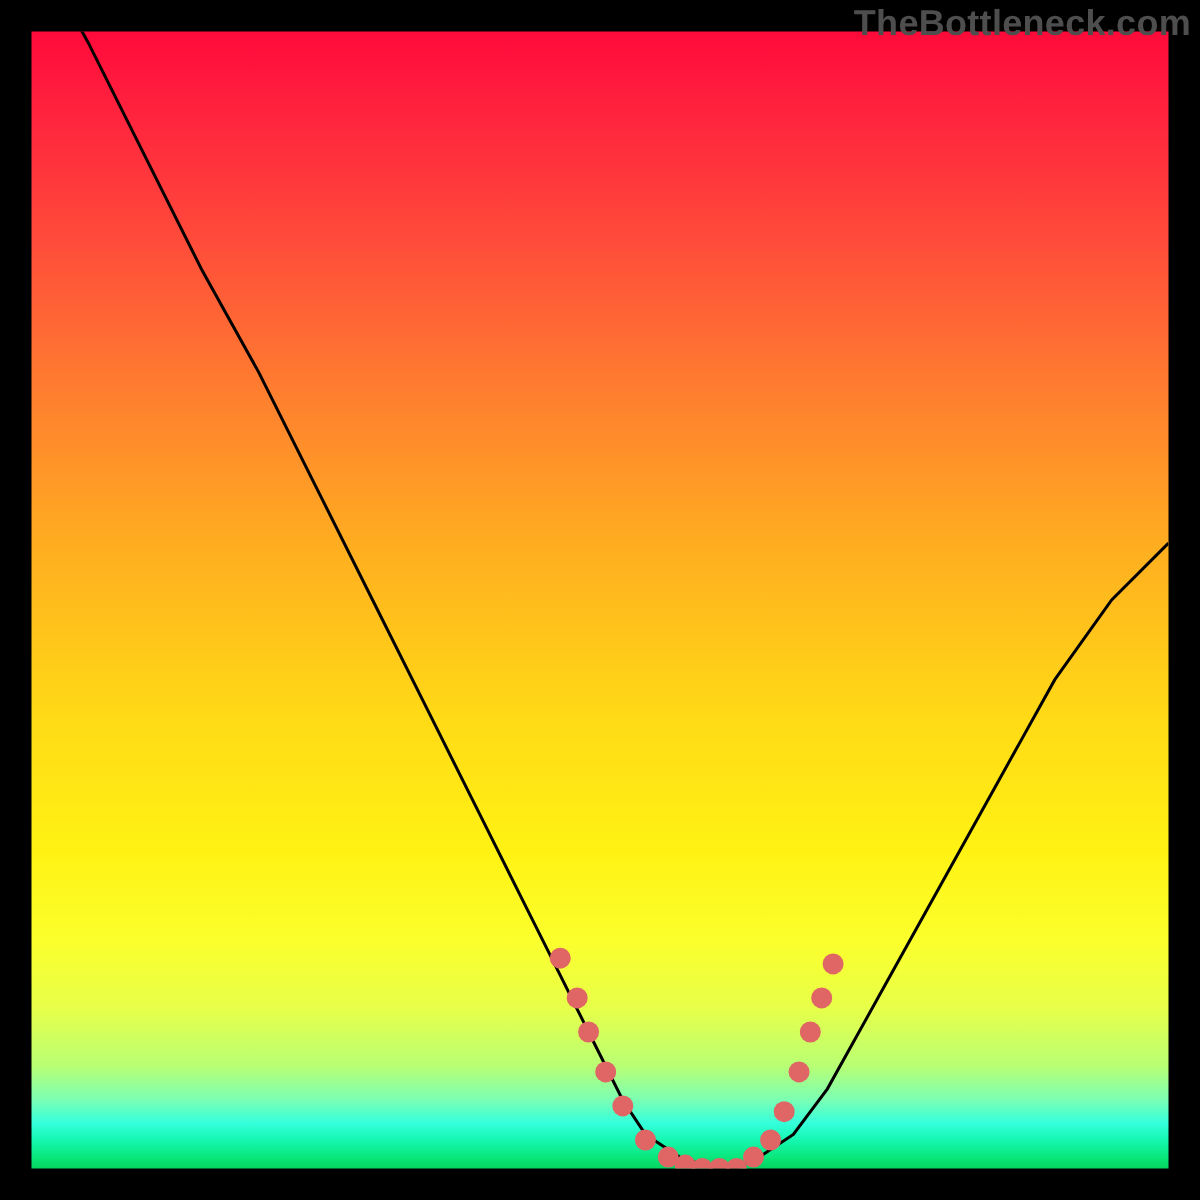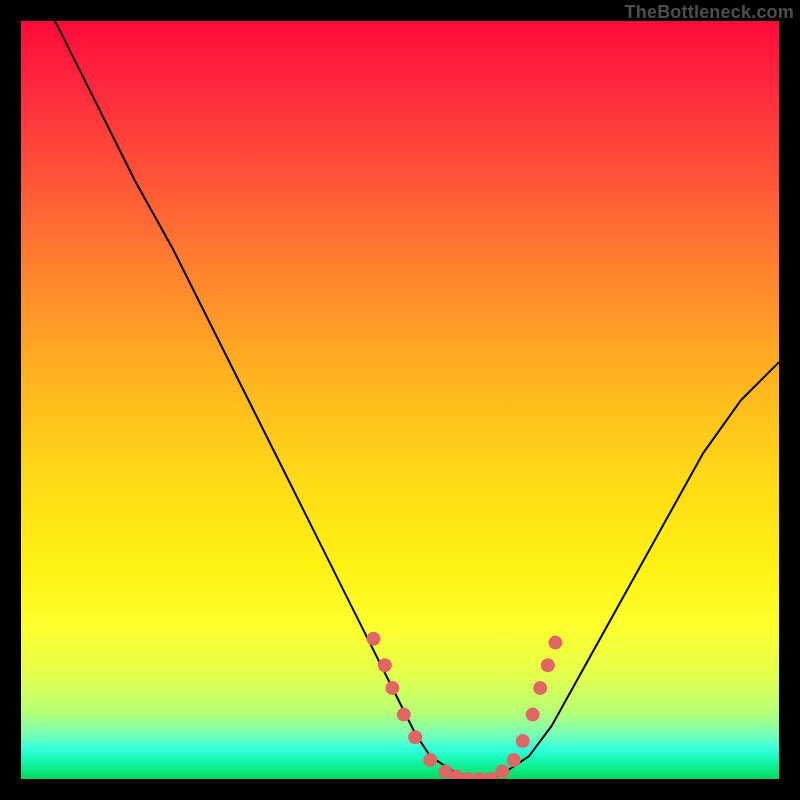--- a/index.html
+++ b/index.html
@@ -55,21 +55,21 @@
     left: 0;
     top: 0;
     width: 758px;
     height: 758px;
   }
   .watermark {
     position: absolute;
     top: 2px;
     right: 6px;
     color: #4e4e4e;
-    font-size: 18px;
+    font-size: 24px;
     font-weight: 600;
     letter-spacing: 0.2px;
   }
 </style>
 </head>
 <body>
 
 <div class="frame">
   <div class="plot-area">
     <div class="gradient"></div>

